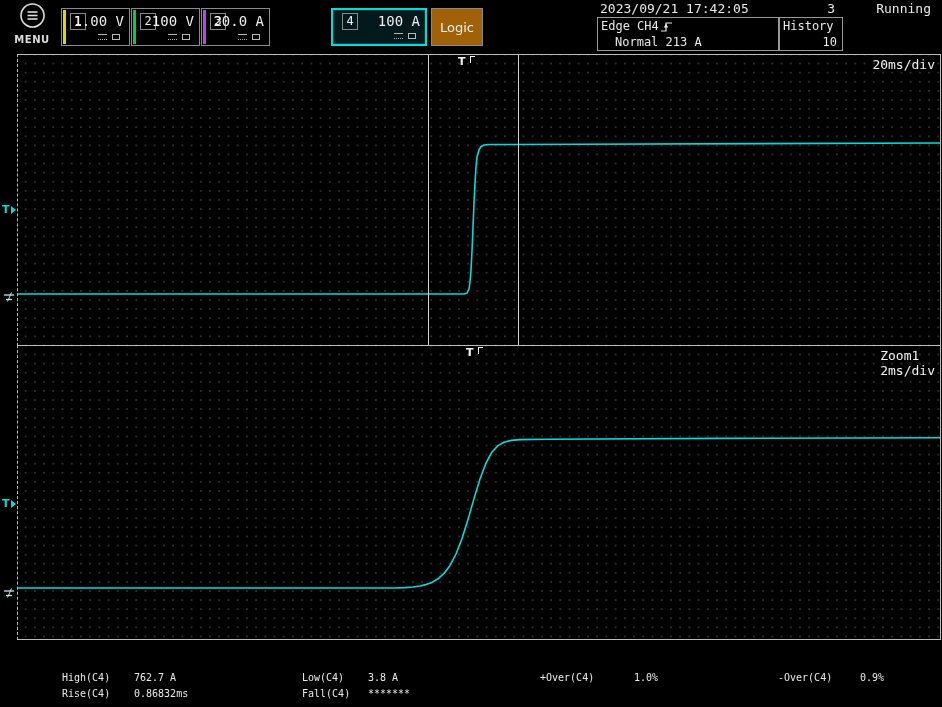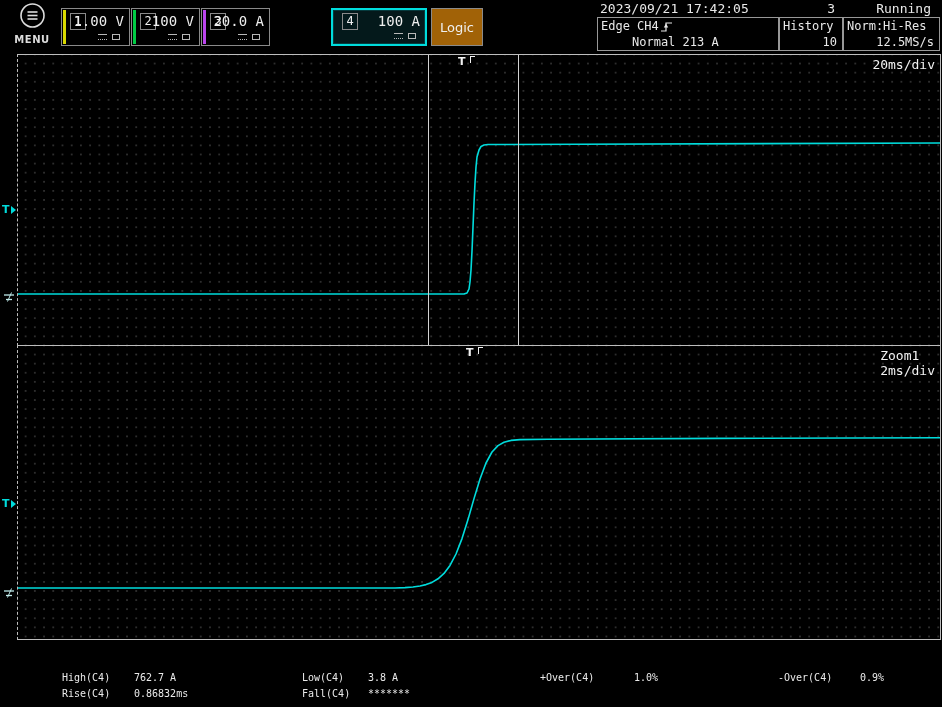--- a/index.html
+++ b/index.html
@@ -34,21 +34,21 @@
   .datetime{position:absolute;left:3px;top:1px;}
   .acq{position:absolute;left:222px;top:1px;width:16px;text-align:right;}
   .run{position:absolute;right:10px;top:1px;}
   .sboxes{position:absolute;left:0;right:1px;top:17px;height:34px;display:flex;}
   .sbox{position:relative;border:1px solid #989898;box-sizing:border-box;background:#000;font-size:12px;}
   .sbox.trig{width:182px;}
   .sbox.hist{width:64px;}
   .sbox.mode{flex:1;}
   .sbox .l1{position:absolute;left:3px;top:0;height:16px;line-height:16px;white-space:pre;
             display:flex;align-items:center;gap:1px;}
-  .sbox .l2{position:absolute;left:17px;top:16px;height:16px;line-height:16px;white-space:pre;padding-left:17px;}
+  .sbox .l2{position:absolute;left:0;top:16px;height:16px;line-height:16px;white-space:pre;padding-left:17px;}
   .sbox .r2{position:absolute;right:5px;top:16px;height:16px;line-height:16px;white-space:pre;}
 
   
   .plot{position:absolute;left:17px;width:924px;box-sizing:border-box;background:#000;
         border:1px solid #bdbdbd;border-left:1px dashed #bdbdbd;
         background-image:radial-gradient(circle,#2d2d2d .7px,transparent .9px);
         background-size:9.22px 9.1px;background-position:3px 4px;}
   .plot.main{top:54px;height:292px;}
   .plot.zoom{top:345px;height:295px;}
   .wave{position:absolute;inset:0;width:100%;height:100%;display:block;}
@@ -148,24 +148,20 @@
             <polyline points="1,11 6,11 6,3 12,3" fill="none" stroke="#e8e8e8" stroke-width="1.2"></polyline>
             <polygon points="3.8,7.5 8.2,7.5 6,3.6" fill="#e8e8e8"></polygon>
           </svg>
         </span>
         <span class="l2">Normal 213 A</span>
       </div>
       <div class="sbox hist">
         <span class="l1">History</span>
         <span class="r2">10</span>
       </div>
-      <div class="sbox mode">
-        <span class="l1">Norm:Hi-Res</span>
-        <span class="r2">12.5MS/s</span>
-      </div>
     </div>
   </div>
 
   <div class="plot main">
     <svg class="wave" viewBox="0 0 922 290" preserveAspectRatio="none">
       <polyline vector-effect="non-scaling-stroke" points="0,239 446,239 449,238 451,234 452,227 453,215 454,196 455,172 456,148 457,128 458,112 459,102 461,95 463,91.5 466,90 470,89.5 560,89.3 922,88" style="stroke: rgb(0, 220, 220);"></polyline>
     </svg>
     <div class="zl" style="left:410px;"></div>
     <div class="zl" style="left:500px;"></div>
     <span class="tpos" style="left:440px;">

